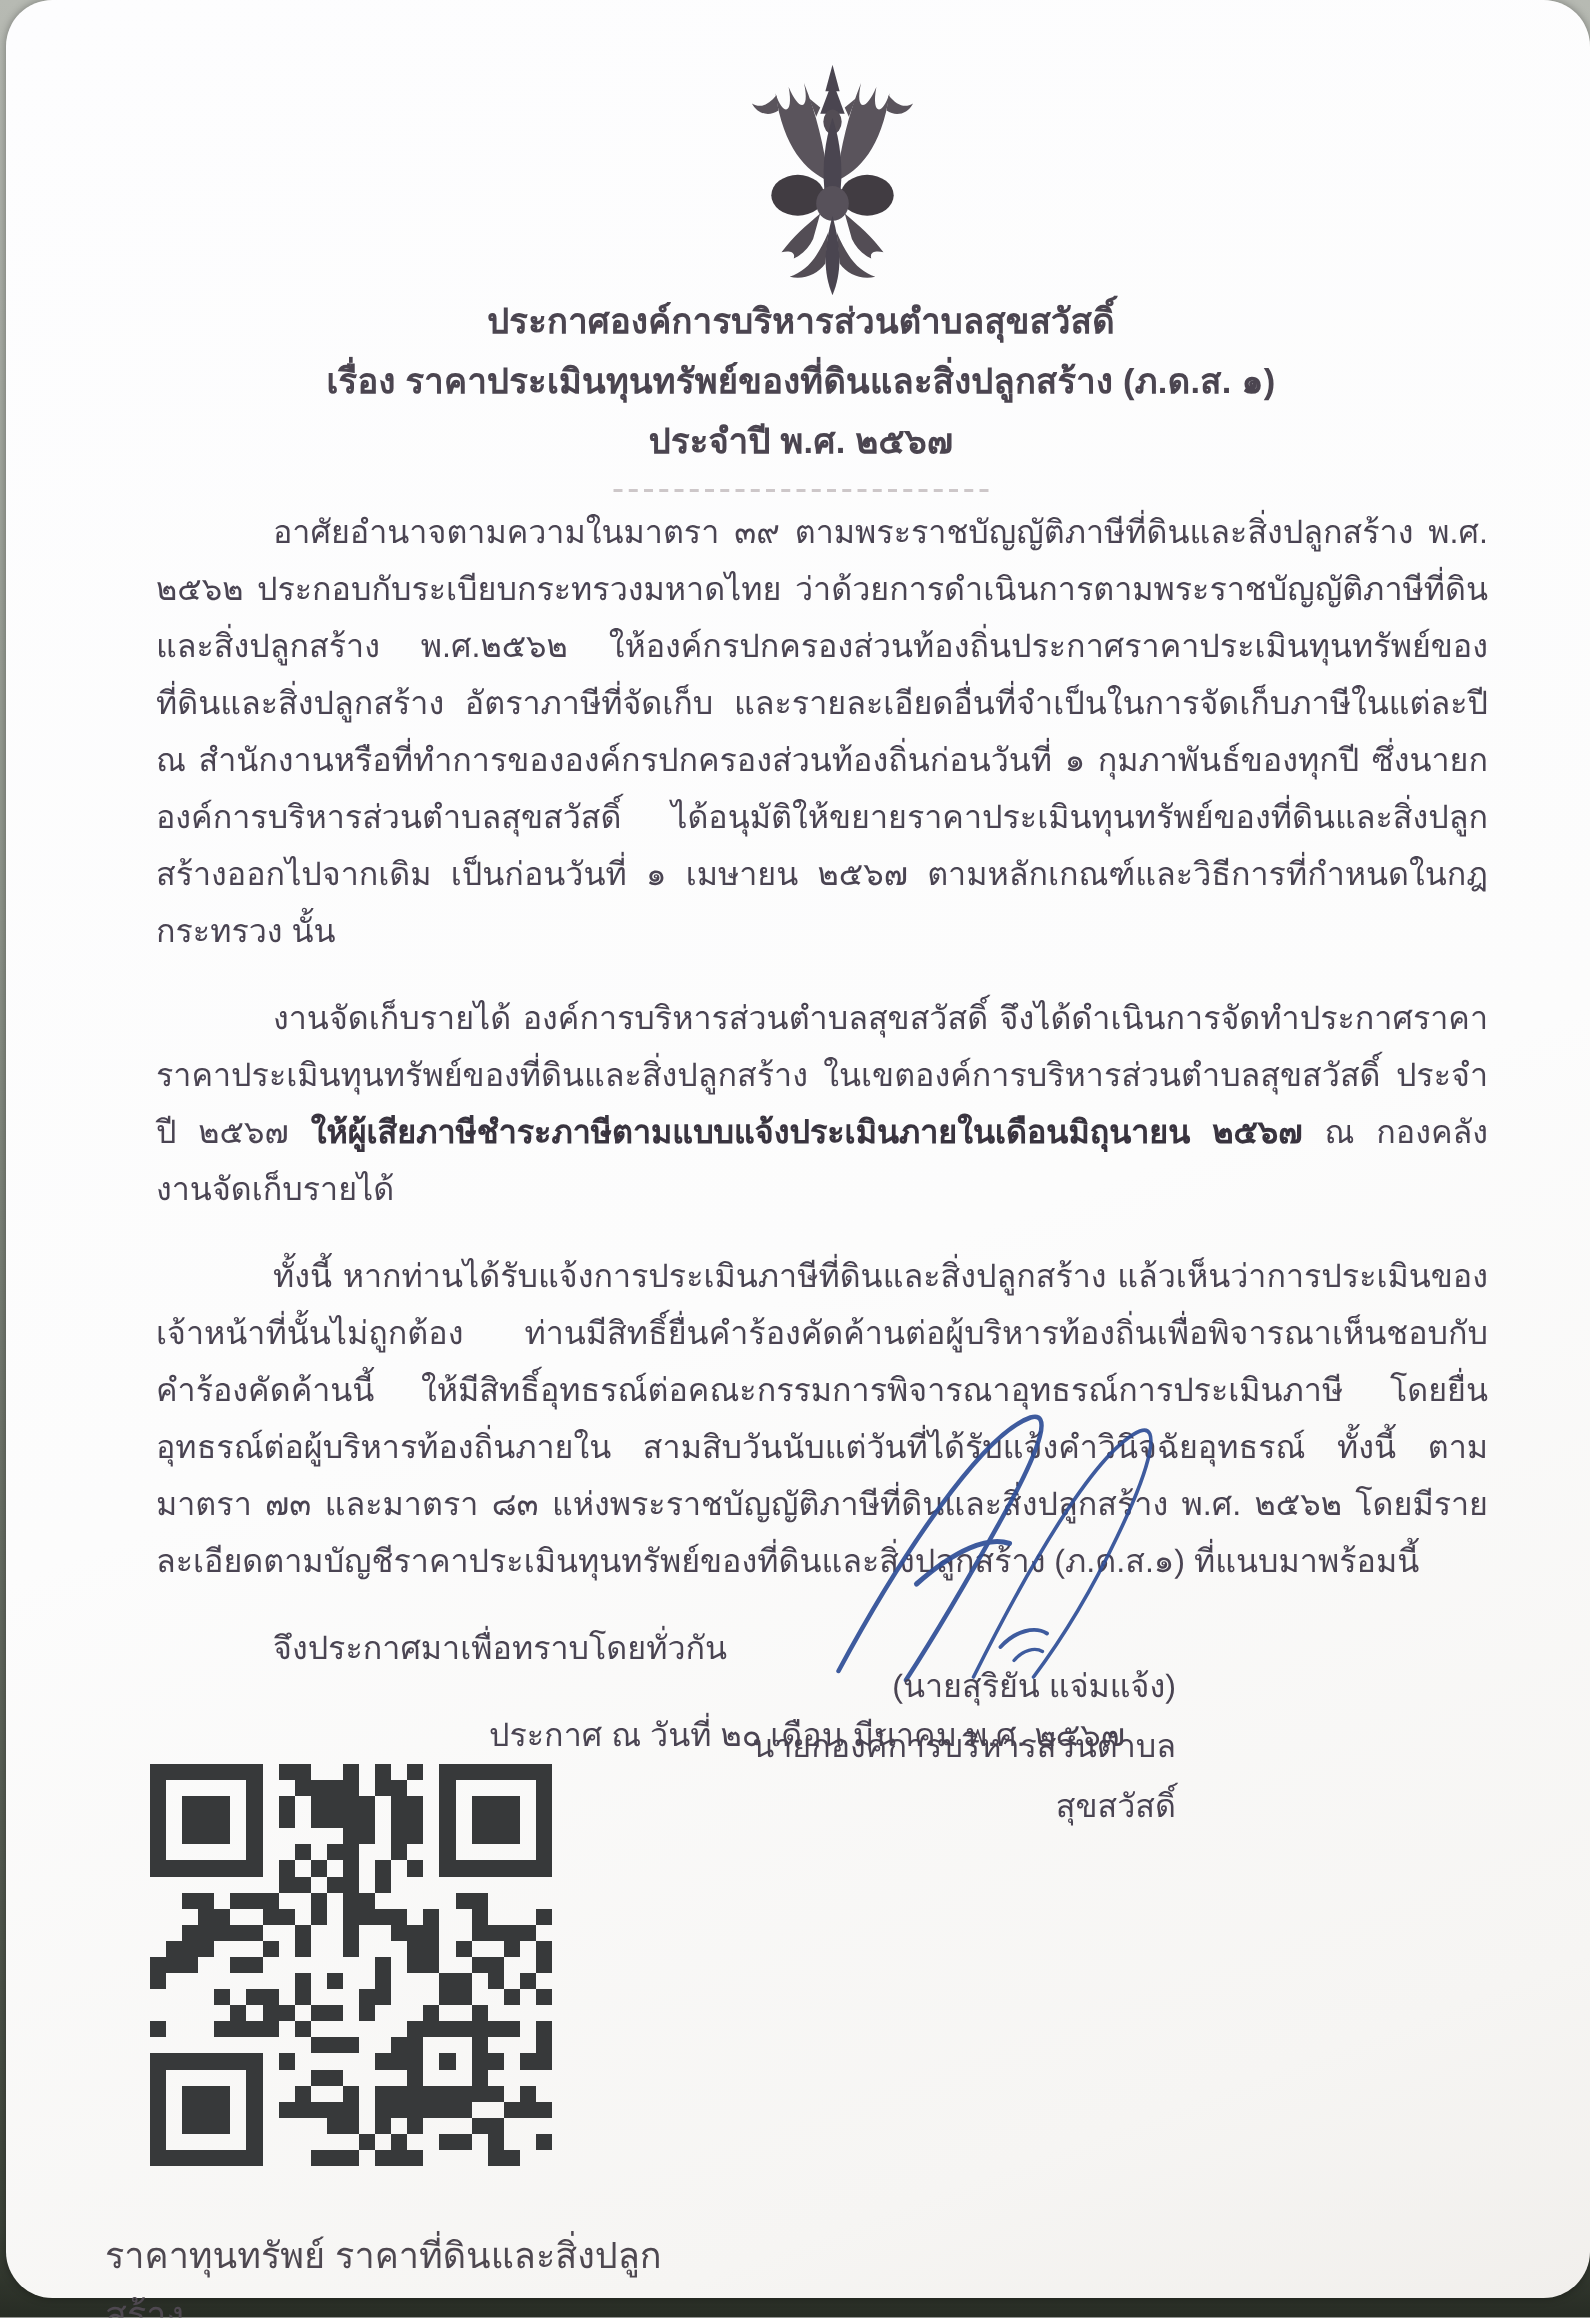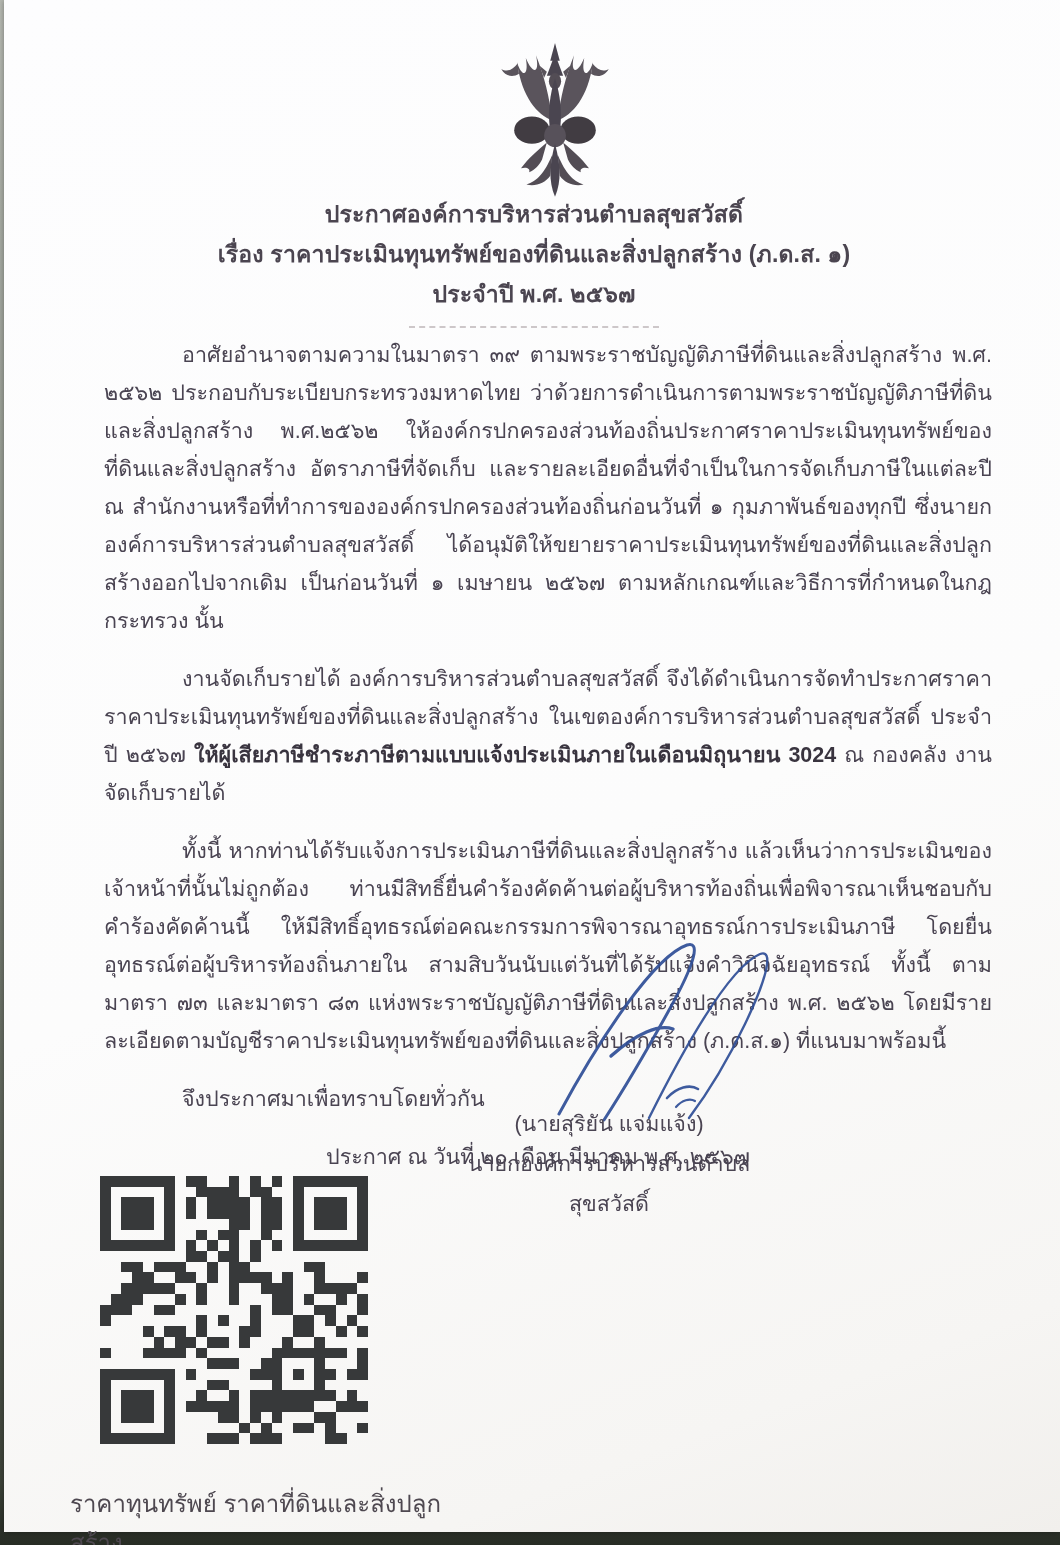--- a/index.html
+++ b/index.html
@@ -5,36 +5,37 @@
   html,body{margin:0;padding:0;}
   body{
     width:1060px;height:1545px;position:relative;overflow:hidden;
     background:linear-gradient(180deg,#b7bab3 0%,#8e948a 40%,#3d4339 96%,#272c24 100%);
     font-family:"Liberation Sans","DejaVu Sans",sans-serif;
   }
   .paper{
     position:absolute;left:4px;top:0;right:0;bottom:13px;
     background:linear-gradient(160deg,#fdfdfe 0%,#fcfcfc 55%,#f6f5f3 88%,#f1efec 100%);
     box-shadow:0 0 6px rgba(0,0,0,.35);
+    border-radius:31px;
   }
   .emblem{position:absolute;left:483px;top:38px;width:136px;height:168px;}
   .title-block{position:absolute;left:0;top:194px;width:1060px;text-align:center;color:#4b4550;}
   .title-line{font-size:23px;font-weight:600;line-height:40px;letter-spacing:.2px;}
   .separator{margin:12px auto 0;width:250px;height:0;border-top:2px dashed #cdc7c9;}
   .content{
     position:absolute;left:100px;top:336px;width:888px;
     font-size:21.5px;line-height:38px;color:#4a4452;text-align:justify;
   }
   .content p{margin:0 0 20px;text-indent:78px;}
   .bold-seg{font-weight:700;color:#39343f;}
   .closing{margin-top:4px;text-indent:160px;}
   .date-line{margin-top:12px;margin-left:222px;text-indent:0;}
   .signature-wrap{position:absolute;left:545px;top:936px;width:258px;height:190px;pointer-events:none;}
   .signer-block{
-    position:absolute;left:430px;top:1104px;width:350px;text-align:center;
+    position:absolute;left:430px;top:1104px;width:350px;text-align:right;
     font-size:21.5px;line-height:40px;color:#4a4452;
   }
   .qr{position:absolute;left:96px;top:1176px;width:268px;height:268px;}
   .qr svg{width:100%;height:100%;}
   .qr-caption{
     position:absolute;left:66px;top:1484px;width:420px;
     font-size:24px;color:#4e4850;
   }
 </style>
 </head>
@@ -69,21 +70,21 @@
 
   <div class="title-block">
     <div class="title-line">ประกาศองค์การบริหารส่วนตำบลสุขสวัสดิ์</div>
     <div class="title-line">เรื่อง ราคาประเมินทุนทรัพย์ของที่ดินและสิ่งปลูกสร้าง  (ภ.ด.ส. ๑)</div>
     <div class="title-line">ประจำปี พ.ศ. ๒๕๖๗</div>
     <div class="separator"></div>
   </div>
 
   <div class="content">
     <p>อาศัยอำนาจตามความในมาตรา ๓๙     ตามพระราชบัญญัติภาษีที่ดินและสิ่งปลูกสร้าง พ.ศ. ๒๕๖๒ ประกอบกับระเบียบกระทรวงมหาดไทย  ว่าด้วยการดำเนินการตามพระราชบัญญัติภาษีที่ดินและสิ่งปลูกสร้าง พ.ศ.๒๕๖๒  ให้องค์กรปกครองส่วนท้องถิ่นประกาศราคาประเมินทุนทรัพย์ของที่ดินและสิ่งปลูกสร้าง อัตราภาษีที่จัดเก็บ และรายละเอียดอื่นที่จำเป็นในการจัดเก็บภาษีในแต่ละปี ณ สำนักงานหรือที่ทำการขององค์กรปกครองส่วนท้องถิ่นก่อนวันที่ ๑  กุมภาพันธ์ของทุกปี  ซึ่งนายกองค์การบริหารส่วนตำบลสุขสวัสดิ์  ได้อนุมัติให้ขยายราคาประเมินทุนทรัพย์ของที่ดินและสิ่งปลูกสร้างออกไปจากเดิม เป็นก่อนวันที่  ๑  เมษายน  ๒๕๖๗ ตามหลักเกณฑ์และวิธีการที่กำหนดในกฎกระทรวง นั้น</p>
-    <p><span>งานจัดเก็บรายได้   องค์การบริหารส่วนตำบลสุขสวัสดิ์  จึงได้ดำเนินการจัดทำประกาศราคา ราคาประเมินทุนทรัพย์ของที่ดินและสิ่งปลูกสร้าง ในเขตองค์การบริหารส่วนตำบลสุขสวัสดิ์ ประจำปี ๒๕๖๗ </span><span class="bold-seg">ให้ผู้เสียภาษีชำระภาษีตามแบบแจ้งประเมินภายในเดือนมิถุนายน  3024</span><span> ณ  กองคลัง  งานจัดเก็บรายได้</span></p>
+    <p><span>งานจัดเก็บรายได้   องค์การบริหารส่วนตำบลสุขสวัสดิ์  จึงได้ดำเนินการจัดทำประกาศราคา ราคาประเมินทุนทรัพย์ของที่ดินและสิ่งปลูกสร้าง ในเขตองค์การบริหารส่วนตำบลสุขสวัสดิ์ ประจำปี ๒๕๖๗ </span><span class="bold-seg">ให้ผู้เสียภาษีชำระภาษีตามแบบแจ้งประเมินภายในเดือนมิถุนายน  ๒๕๖๗</span><span> ณ  กองคลัง  งานจัดเก็บรายได้</span></p>
     <p>ทั้งนี้  หากท่านได้รับแจ้งการประเมินภาษีที่ดินและสิ่งปลูกสร้าง  แล้วเห็นว่าการประเมินของเจ้าหน้าที่นั้นไม่ถูกต้อง ท่านมีสิทธิ์ยื่นคำร้องคัดค้านต่อผู้บริหารท้องถิ่นเพื่อพิจารณาเห็นชอบกับคำร้องคัดค้านนี้ ให้มีสิทธิ์อุทธรณ์ต่อคณะกรรมการพิจารณาอุทธรณ์การประเมินภาษี โดยยื่นอุทธรณ์ต่อผู้บริหารท้องถิ่นภายใน สามสิบวันนับแต่วันที่ได้รับแจ้งคำวินิจฉัยอุทธรณ์ ทั้งนี้ ตามมาตรา ๗๓ และมาตรา ๘๓ แห่งพระราชบัญญัติภาษีที่ดินและสิ่งปลูกสร้าง พ.ศ. ๒๕๖๒ โดยมีรายละเอียดตามบัญชีราคาประเมินทุนทรัพย์ของที่ดินและสิ่งปลูกสร้าง (ภ.ด.ส.๑)  ที่แนบมาพร้อมนี้</p>
     <p class="closing">จึงประกาศมาเพื่อทราบโดยทั่วกัน</p>
     <div class="date-line">ประกาศ  ณ  วันที่ ๒๐  เดือน  มีนาคม พ.ศ. ๒๕๖๗</div>
   </div>
 
   <div class="signature-wrap">
     <svg viewBox="0 0 258 190" width="258" height="190" fill="none" stroke="#2f4e97" stroke-width="3" stroke-linecap="round" opacity="0.92">
       <path d="M10 178 C 52 100, 106 20, 138 9 C 151 5, 148 24, 119 76 C 98 114, 77 150, 55 184"></path>
       <path d="M100 182 C 140 102, 183 30, 211 18 C 224 13, 220 38, 196 88 C 176 130, 158 158, 140 182" stroke-width="2.4"></path>
       <path d="M62 120 C 88 97, 110 88, 124 93" stroke-width="3.4"></path>

